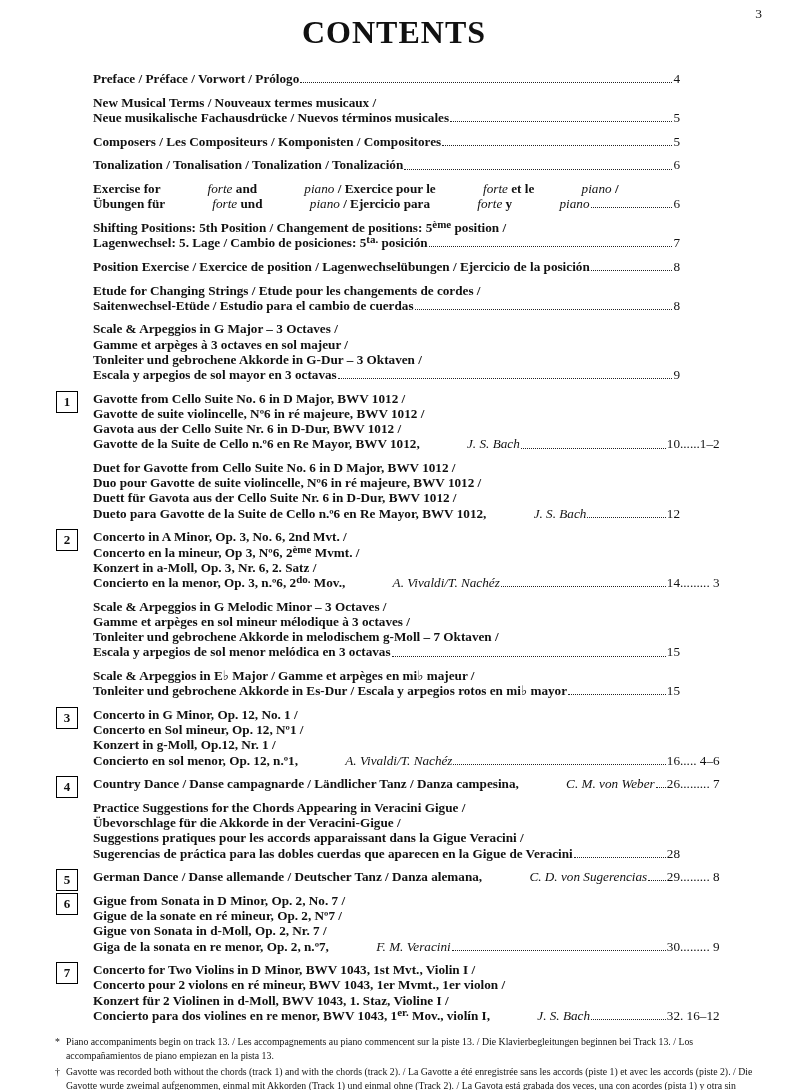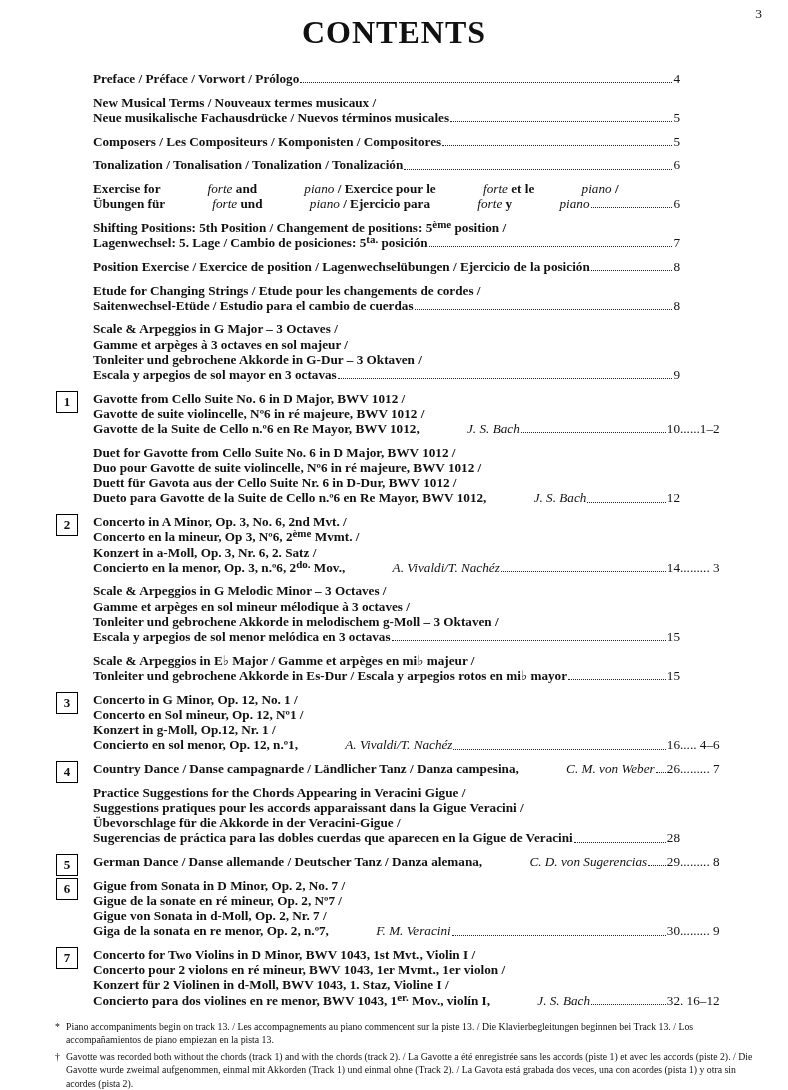--- a/index.html
+++ b/index.html
@@ -121,20 +121,21 @@
           <span>Escala y arpegios de sol mayor en 3 octavas</span>
           <span class="leader"></span>
           <span class="pg">9</span>
           <span class="trk"></span>
         </div>
       </div>
       <div class="entry">
         <span class="box">1</span>
         <div class="line">Gavotte from Cello Suite No. 6 in D Major, BWV 1012 /</div>
         <div class="line">Gavotte de suite violincelle, Nº6 in ré majeure, BWV 1012 /</div>
+        <div class="line">Gavota aus der Cello Suite Nr. 6 in D-Dur, BWV 1012 /</div>
         <div class="line last">
           <span>Gavotte de la Suite de Cello n.º6 en Re Mayor, BWV 1012, <i>J. S. Bach</i></span>
           <span class="leader"></span>
           <span class="pg">10</span>
           <span class="trk">......1–2</span>
         </div>
       </div>
       <div class="entry">
         <div class="line">Duet for Gavotte from Cello Suite No. 6 in D Major, BWV 1012 /</div>
         <div class="line">Duo pour Gavotte de suite violincelle, Nº6 in ré majeure, BWV 1012 /</div>
@@ -154,21 +155,21 @@
         <div class="line last">
           <span>Concierto en la menor, Op. 3, n.º6, 2<sup>do.</sup> Mov., <i>A. Vivaldi/T. Nachéz</i></span>
           <span class="leader"></span>
           <span class="pg">14</span>
           <span class="trk">......... 3</span>
         </div>
       </div>
       <div class="entry">
         <div class="line">Scale &amp; Arpeggios in G Melodic Minor – 3 Octaves /</div>
         <div class="line">Gamme et arpèges en sol mineur mélodique à 3 octaves /</div>
-        <div class="line">Tonleiter und gebrochene Akkorde in melodischem g-Moll – 3 Oktaven /</div>
+        <div class="line">Tonleiter und gebrochene Akkorde in melodischem g-Moll – 7 Oktaven /</div>
         <div class="line last">
           <span>Escala y arpegios de sol menor melódica en 3 octavas</span>
           <span class="leader"></span>
           <span class="pg">15</span>
           <span class="trk"></span>
         </div>
       </div>
       <div class="entry">
         <div class="line">Scale &amp; Arpeggios in E♭ Major / Gamme et arpèges en mi♭ majeur /</div>
         <div class="line last">
@@ -194,22 +195,22 @@
         <span class="box">4</span>
         <div class="line last">
           <span>Country Dance / Danse campagnarde / Ländlicher Tanz / Danza campesina, <i>C. M. von Weber</i></span>
           <span class="leader"></span>
           <span class="pg">26</span>
           <span class="trk">......... 7</span>
         </div>
       </div>
       <div class="entry">
         <div class="line">Practice Suggestions for the Chords Appearing in Veracini Gigue /</div>
+        <div class="line">Übevorschlage für die Akkorde in der Veracini-Gigue /</div>
         <div class="line">Suggestions pratiques pour les accords apparaissant dans la Gigue Veracini /</div>
-        <div class="line">Übevorschlage für die Akkorde in der Veracini-Gigue /</div>
         <div class="line last">
           <span>Sugerencias de práctica para las dobles cuerdas que aparecen en la Gigue de Veracini</span>
           <span class="leader"></span>
           <span class="pg">28</span>
           <span class="trk"></span>
         </div>
       </div>
       <div class="entry">
         <span class="box">5</span>
         <div class="line last">

